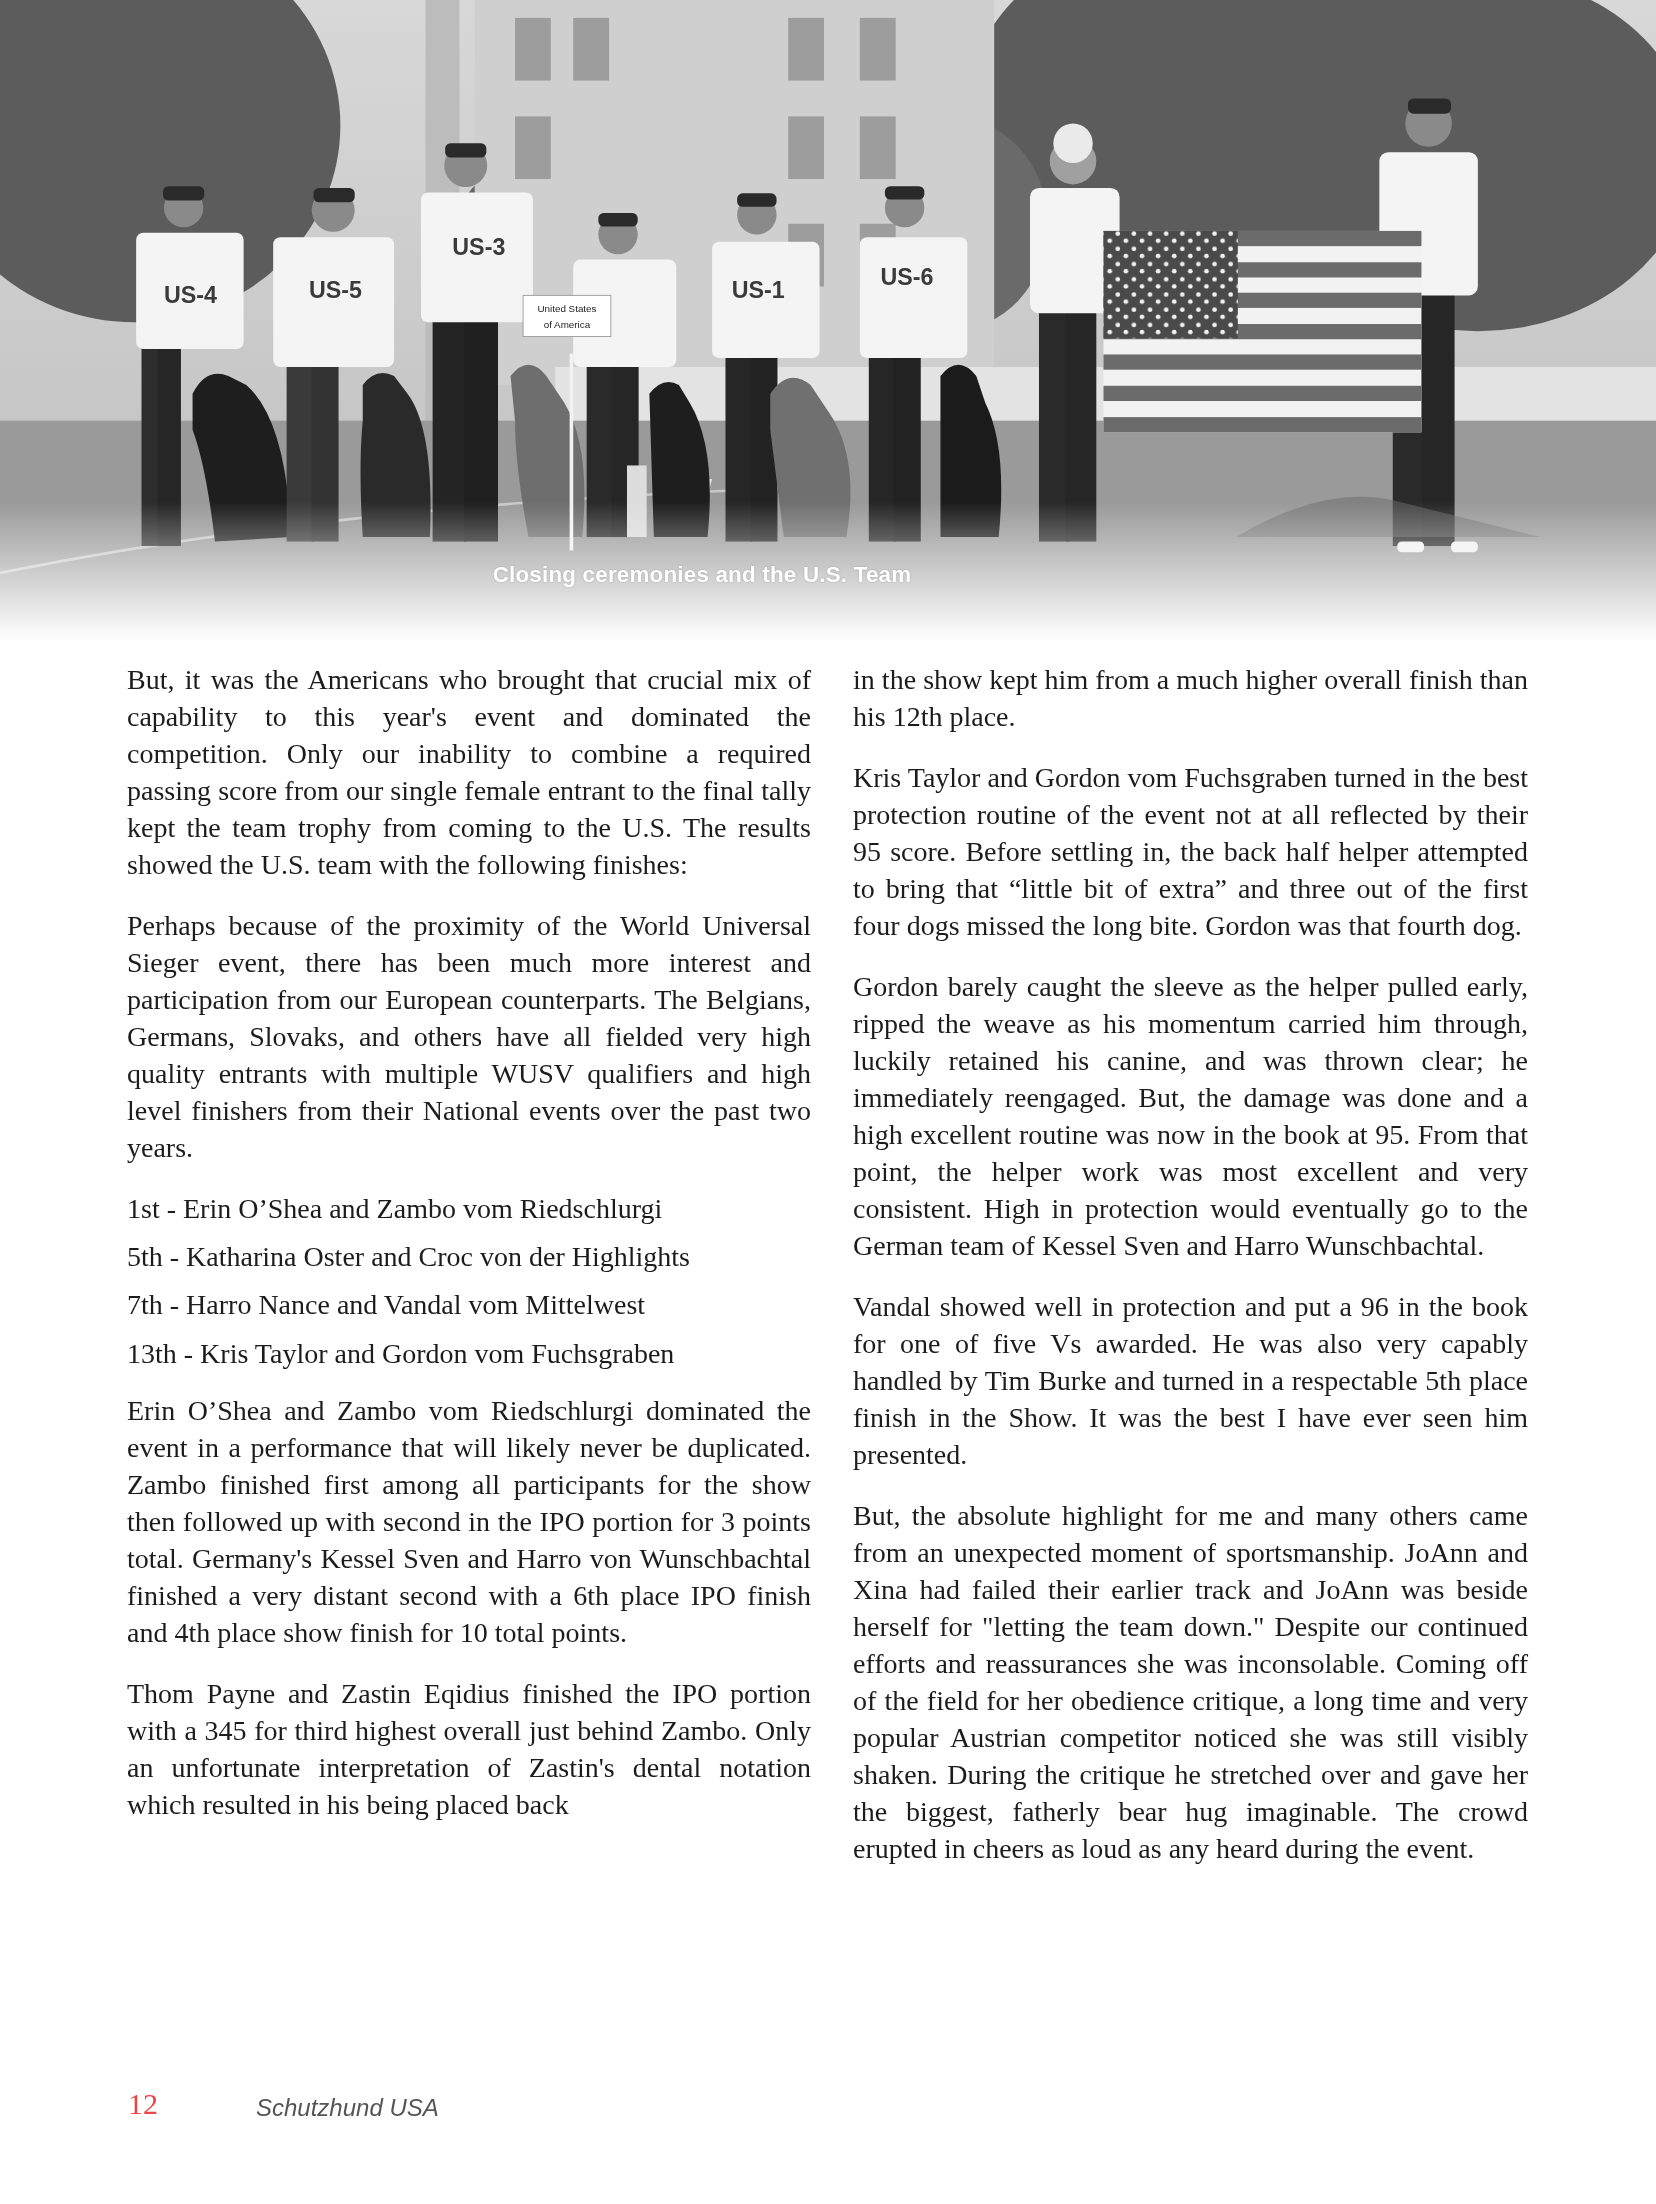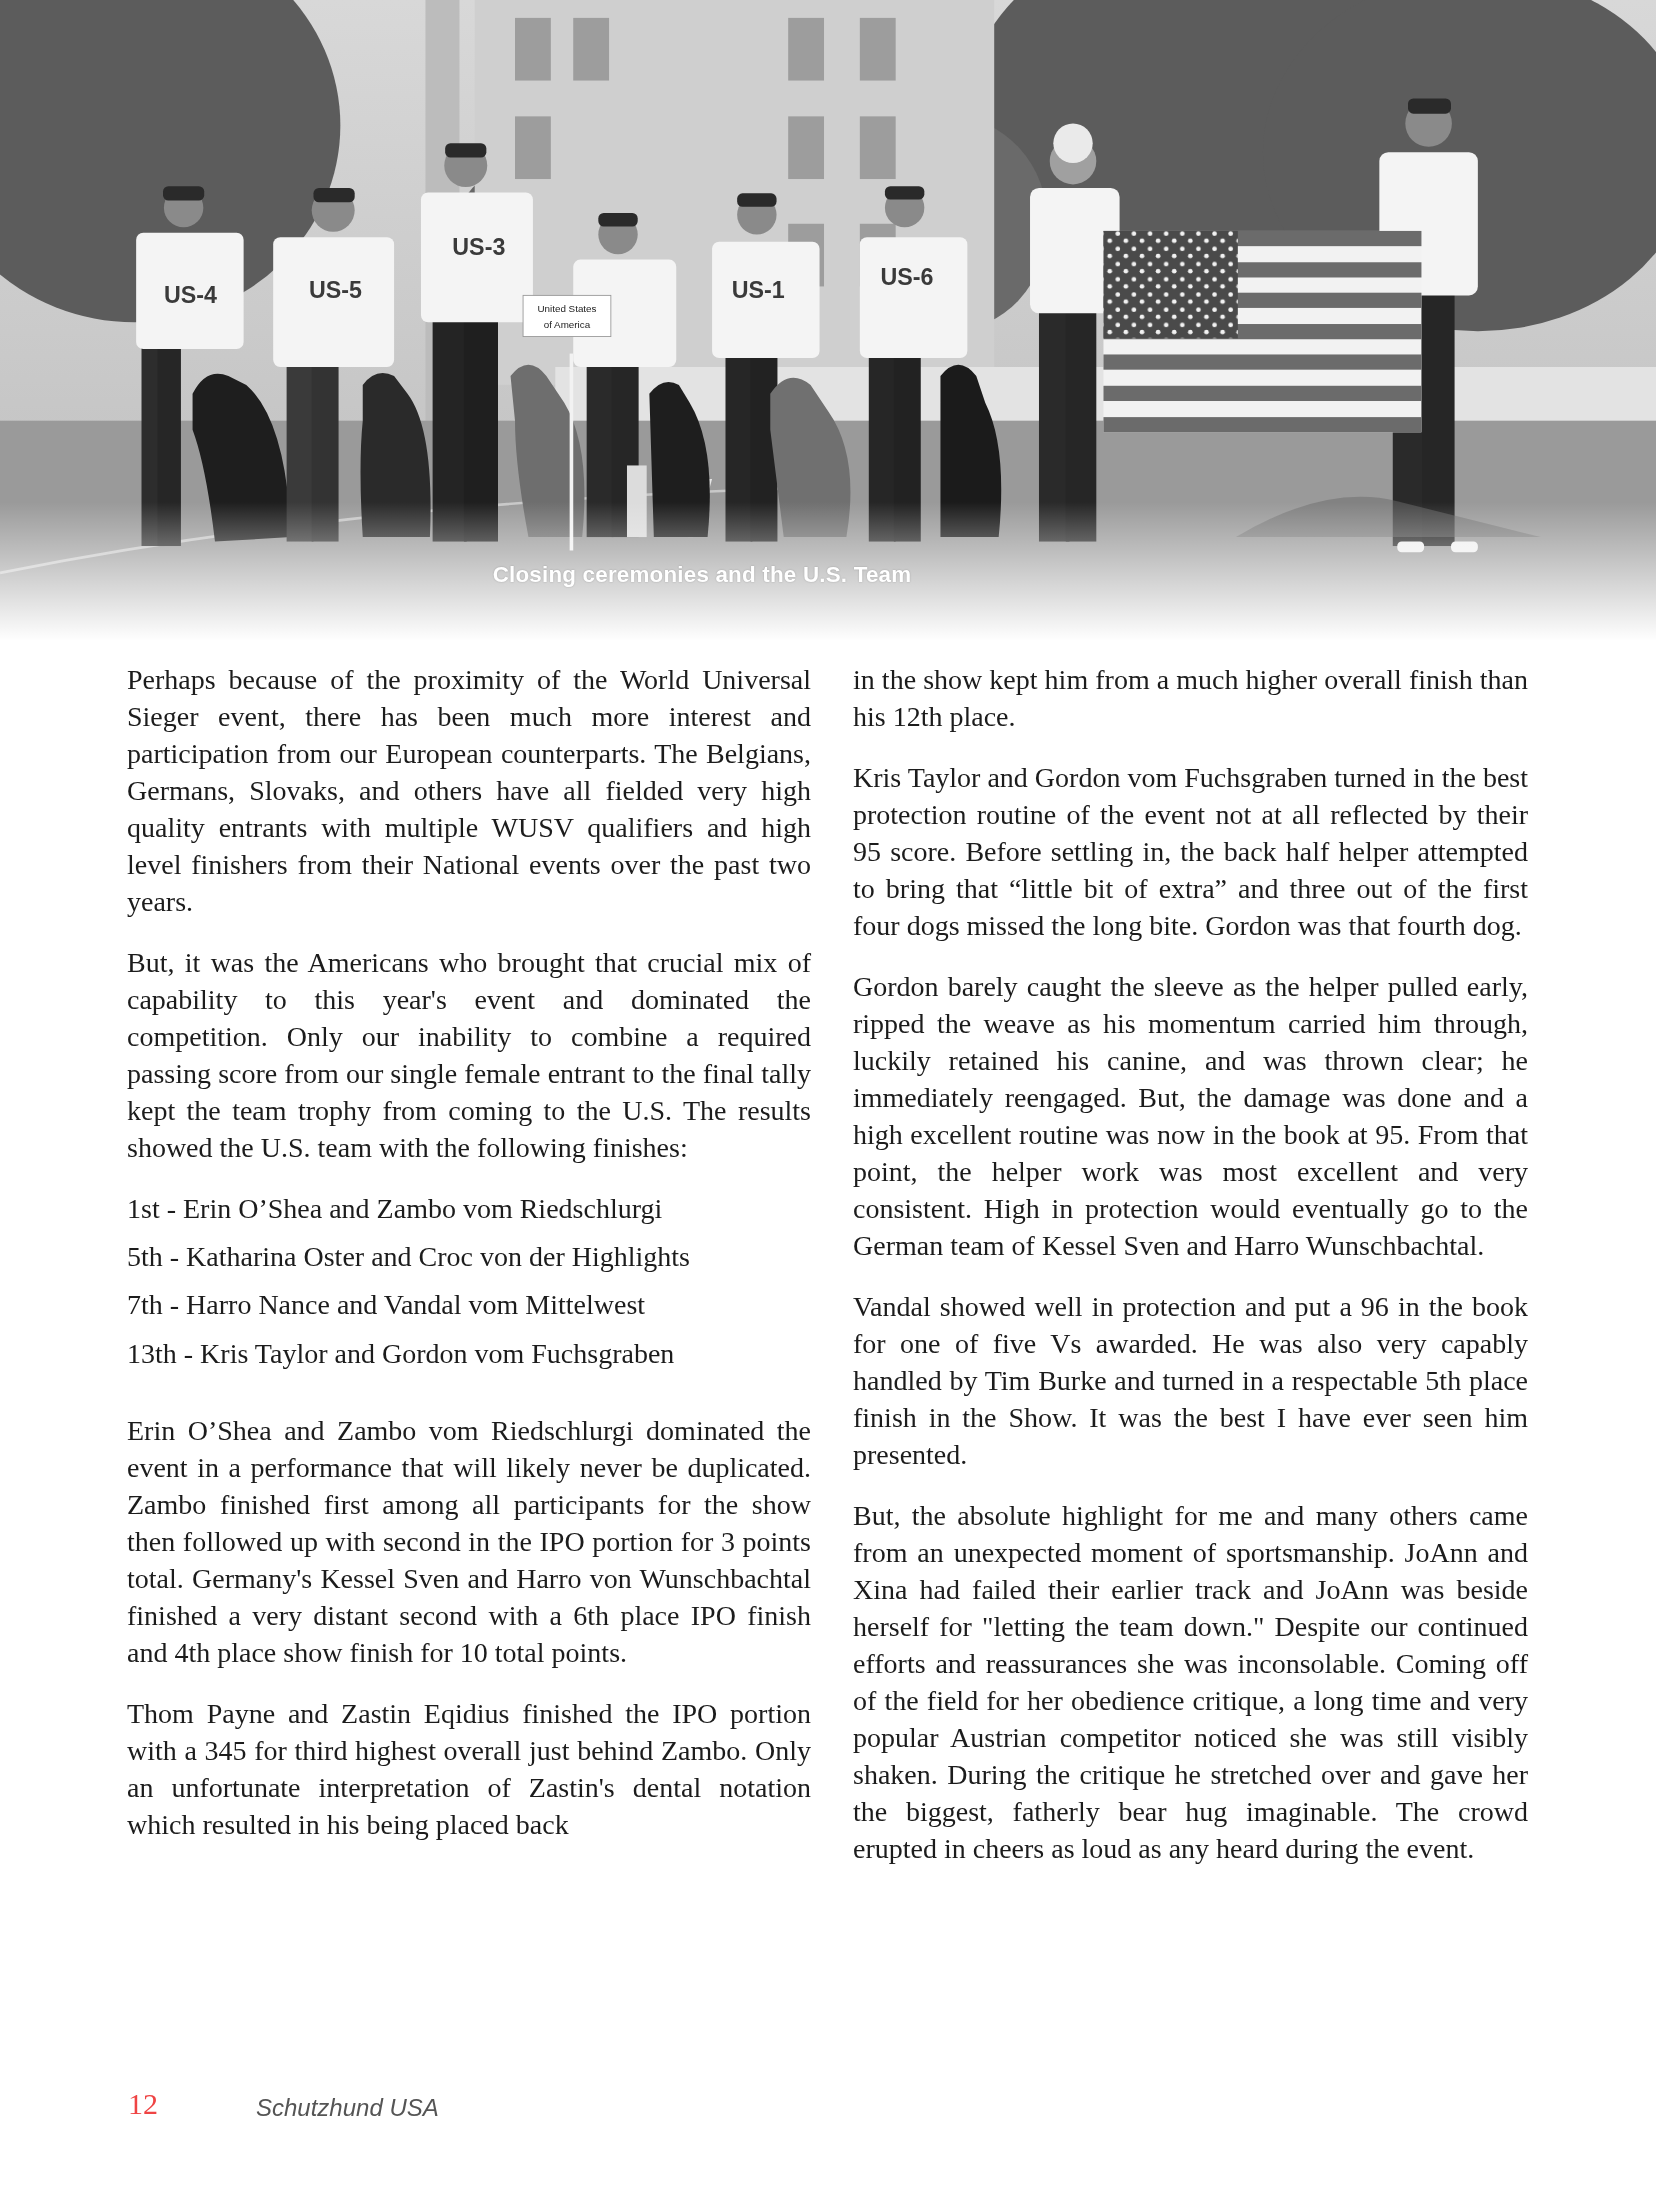--- a/index.html
+++ b/index.html
@@ -11,21 +11,21 @@
   .caption { position:absolute; left:0; width:1404px; top:562px; text-align:center;
     font-family:"Liberation Sans", "DejaVu Sans", sans-serif; font-weight:bold; font-size:22.4px; color:#ffffff;
     letter-spacing:0.2px; text-shadow:0 0 1.8px rgba(0,0,0,0.25); }
   .jersey-text { font-family:"Liberation Sans", "DejaVu Sans", sans-serif; font-weight:bold; fill:#3a3a3a; }
   .sign-text { font-family:"Liberation Sans", "DejaVu Sans", sans-serif; font-size:11px; fill:#222; }
 
   .column { position:absolute; top:661px; font-size:28px; line-height:37px; text-align:justify; }
   .col-left { left:127px; width:684px; }
   .col-right { left:853px; width:675px; }
   .column p { margin:0 0 24px 0; hyphens:none; }
-  .results { margin:0 0 40px 0; padding:0; list-style:none; }
+  .results { margin:0 0 20px 0; padding:0; list-style:none; }
   .results li { margin:0 0 11.2px 0; text-align:left; }
   .subhead { font-weight:bold; margin:27px 0 19.7px 0; text-align:left; }
 
   .footer { position:absolute; top:2087px; left:128px; height:36px; }
   .page-num { position:absolute; left:0; top:0; font-family:Liberation Serif, serif; font-size:30px; color:#ef4444; }
   .pub-name { position:absolute; left:88px; top:7.2px; font-family:"Liberation Sans","DejaVu Sans",sans-serif; font-style:italic; font-size:24px; color:#555; white-space:nowrap;margin-left:40px; }
 </style>
 </head>
 <body>
 
@@ -200,22 +200,22 @@
     </g>
     <g>
       <path d="M1380 600 Q1480 540 1560 560 L1720 600 Z" fill="#6a6a6a" opacity="0.5"></path>
     </g>
   </svg>
   <div class="photo-fade"></div>
   <div class="caption">Closing ceremonies and the U.S. Team</div>
 </div>
 
 <div class="column col-left">
+  <p>But, it was the Americans who brought that crucial mix of capability to this year's event and dominated the competition. Only our inability to combine a required passing score from our single female entrant to the final tally  kept the team trophy from coming to the U.S.  The results showed the U.S. team with the following finishes:</p>
   <p>Perhaps because of the proximity of the World Universal Sieger event, there has been much more interest and participation from our European counterparts. The Belgians, Germans, Slovaks, and others have all fielded very high quality entrants with multiple WUSV qualifiers and high level finishers from their National events over the past two years.</p>
-  <p>But, it was the Americans who brought that crucial mix of capability to this year's event and dominated the competition. Only our inability to combine a required passing score from our single female entrant to the final tally  kept the team trophy from coming to the U.S.  The results showed the U.S. team with the following finishes:</p>
   <ul class="results">
     <li>1st - Erin O’Shea and Zambo vom Riedschlurgi</li>
     <li>5th - Katharina Oster and Croc von der Highlights</li>
     <li>7th - Harro Nance and Vandal vom Mittelwest</li>
     <li>13th - Kris Taylor and  Gordon  vom Fuchsgraben</li>
   </ul>
   <p>Erin O’Shea and Zambo vom Riedschlurgi dominated the event in a performance that will likely never be duplicated. Zambo finished first among all participants for the show then followed up with second in the IPO portion for 3 points total. Germany's Kessel Sven and Harro von Wunschbachtal finished a very distant second with a 6th place IPO finish and 4th place show finish for 10 total points.</p>
   <p>Thom Payne and Zastin Eqidius finished the IPO portion with a 345 for third highest overall just behind Zambo. Only an unfortunate interpretation of Zastin's dental notation which resulted in his being placed back</p>
 </div>
 

